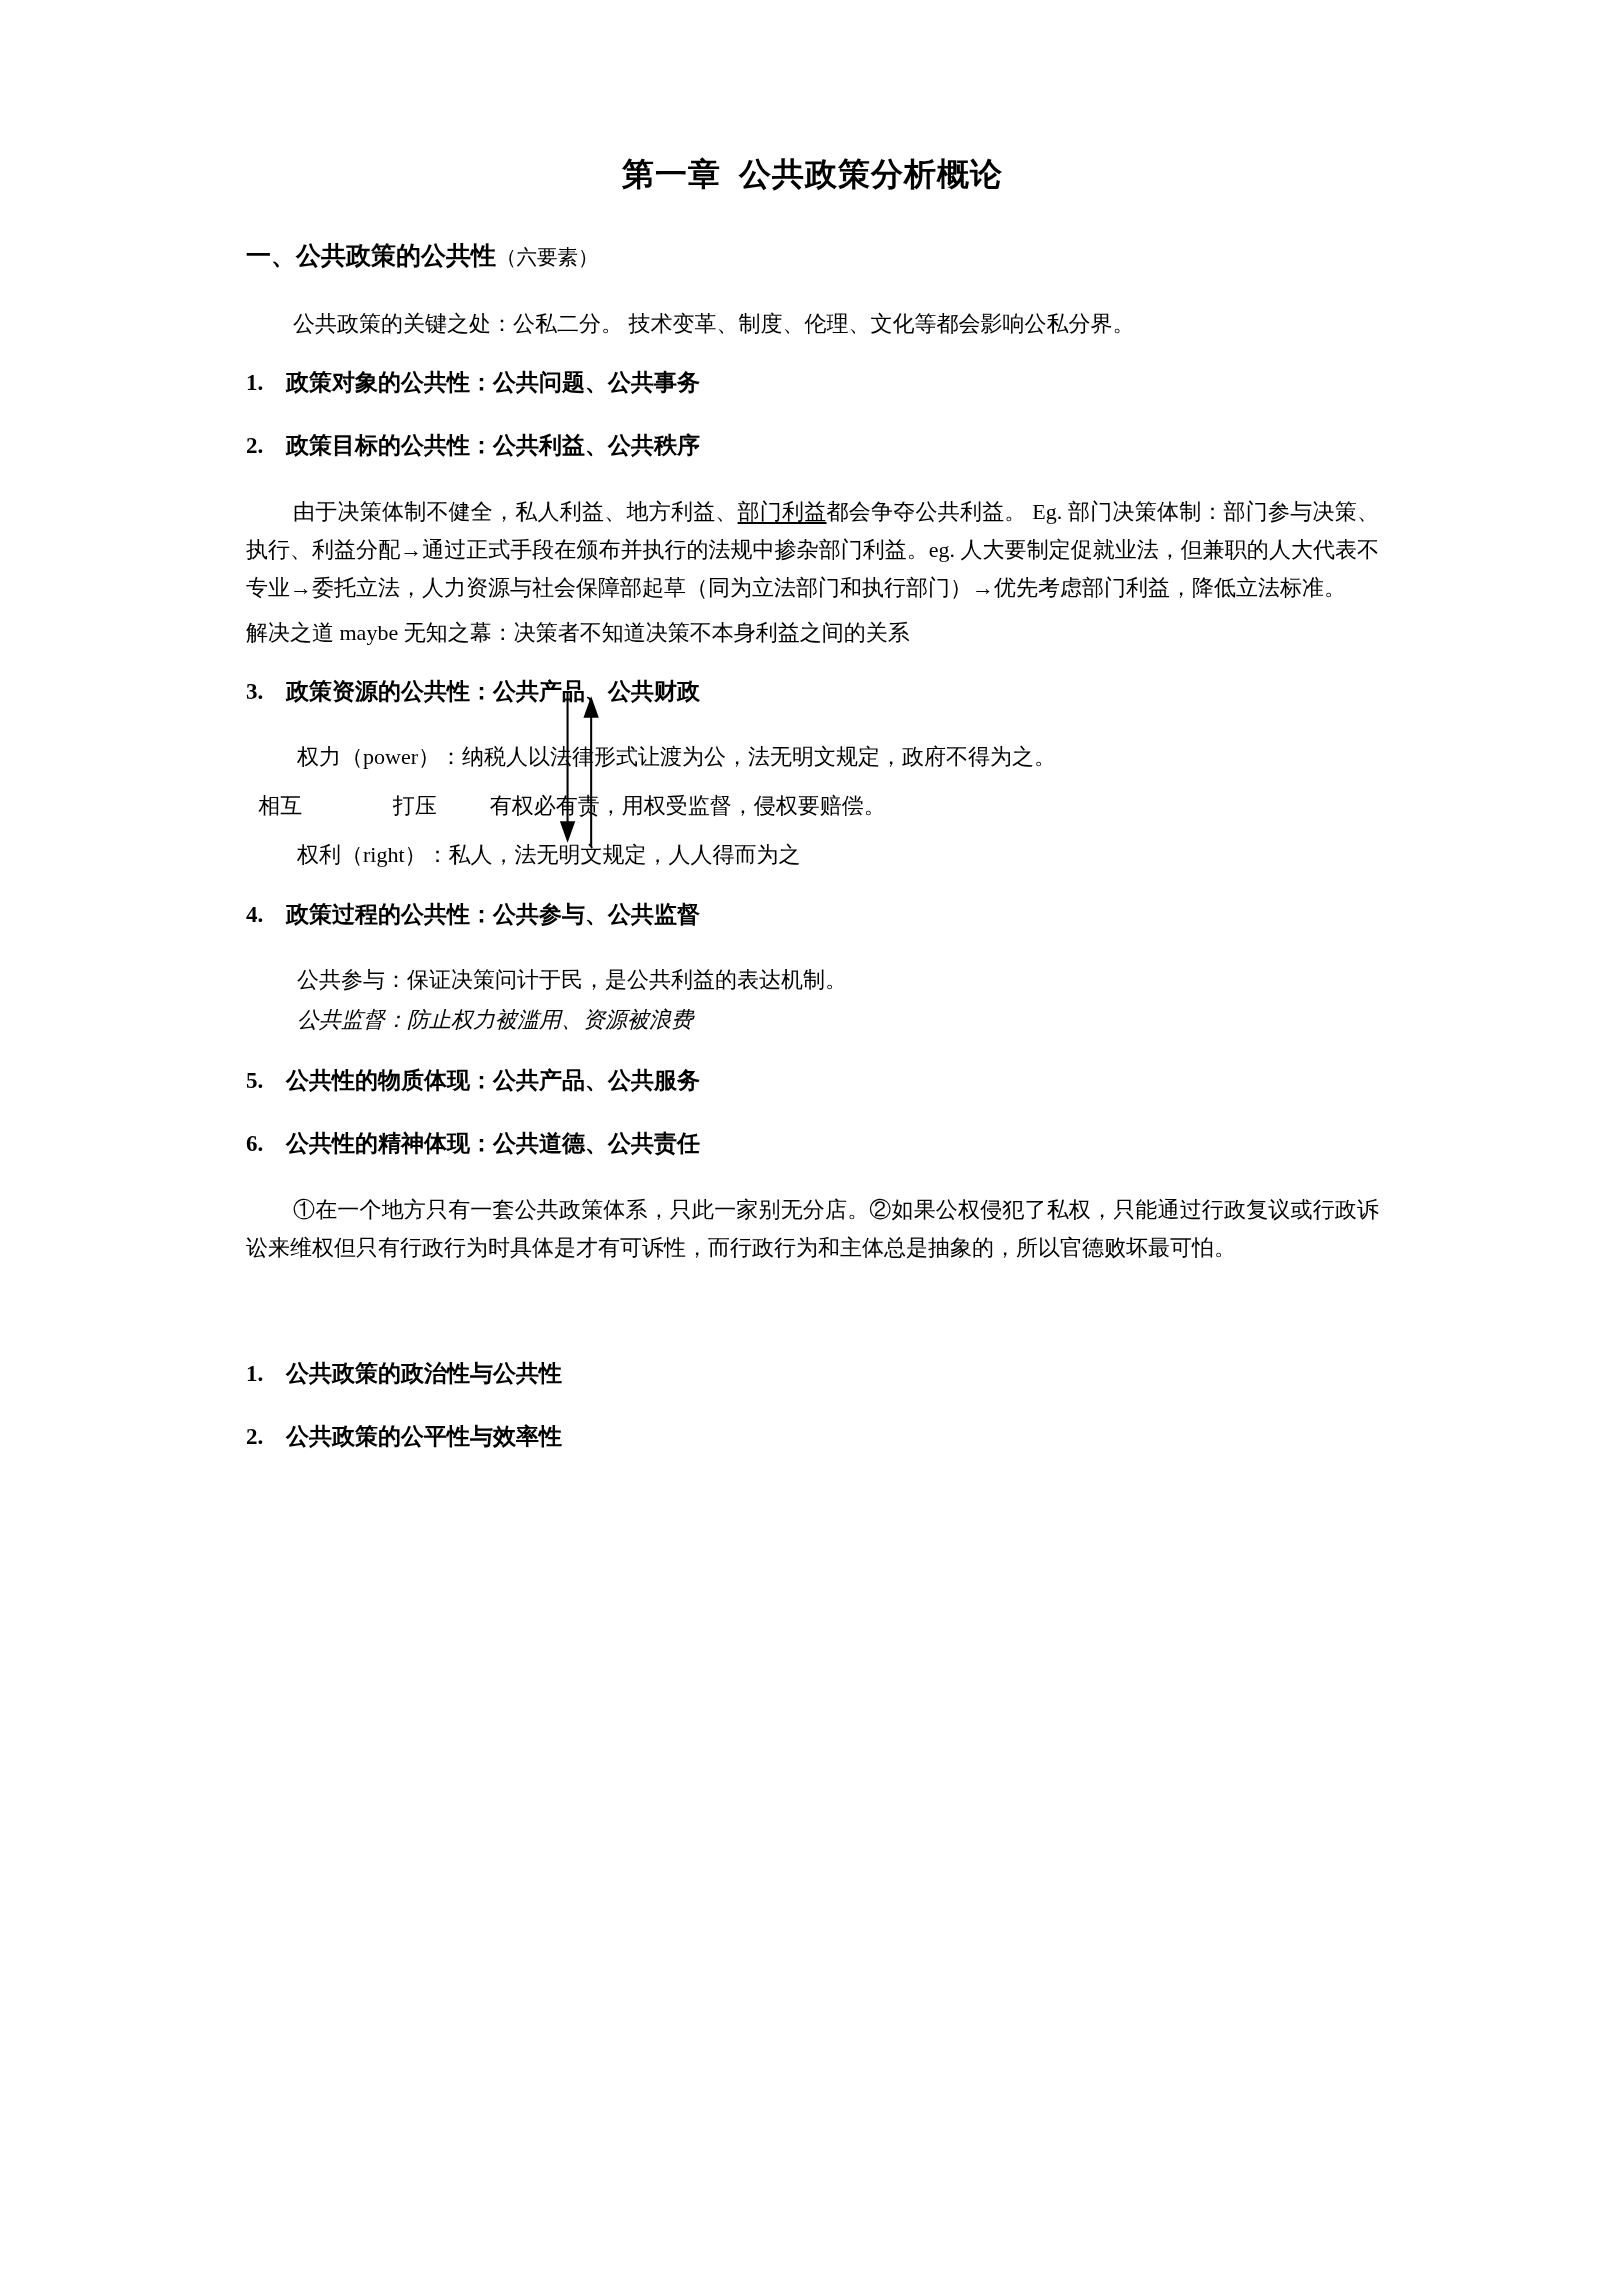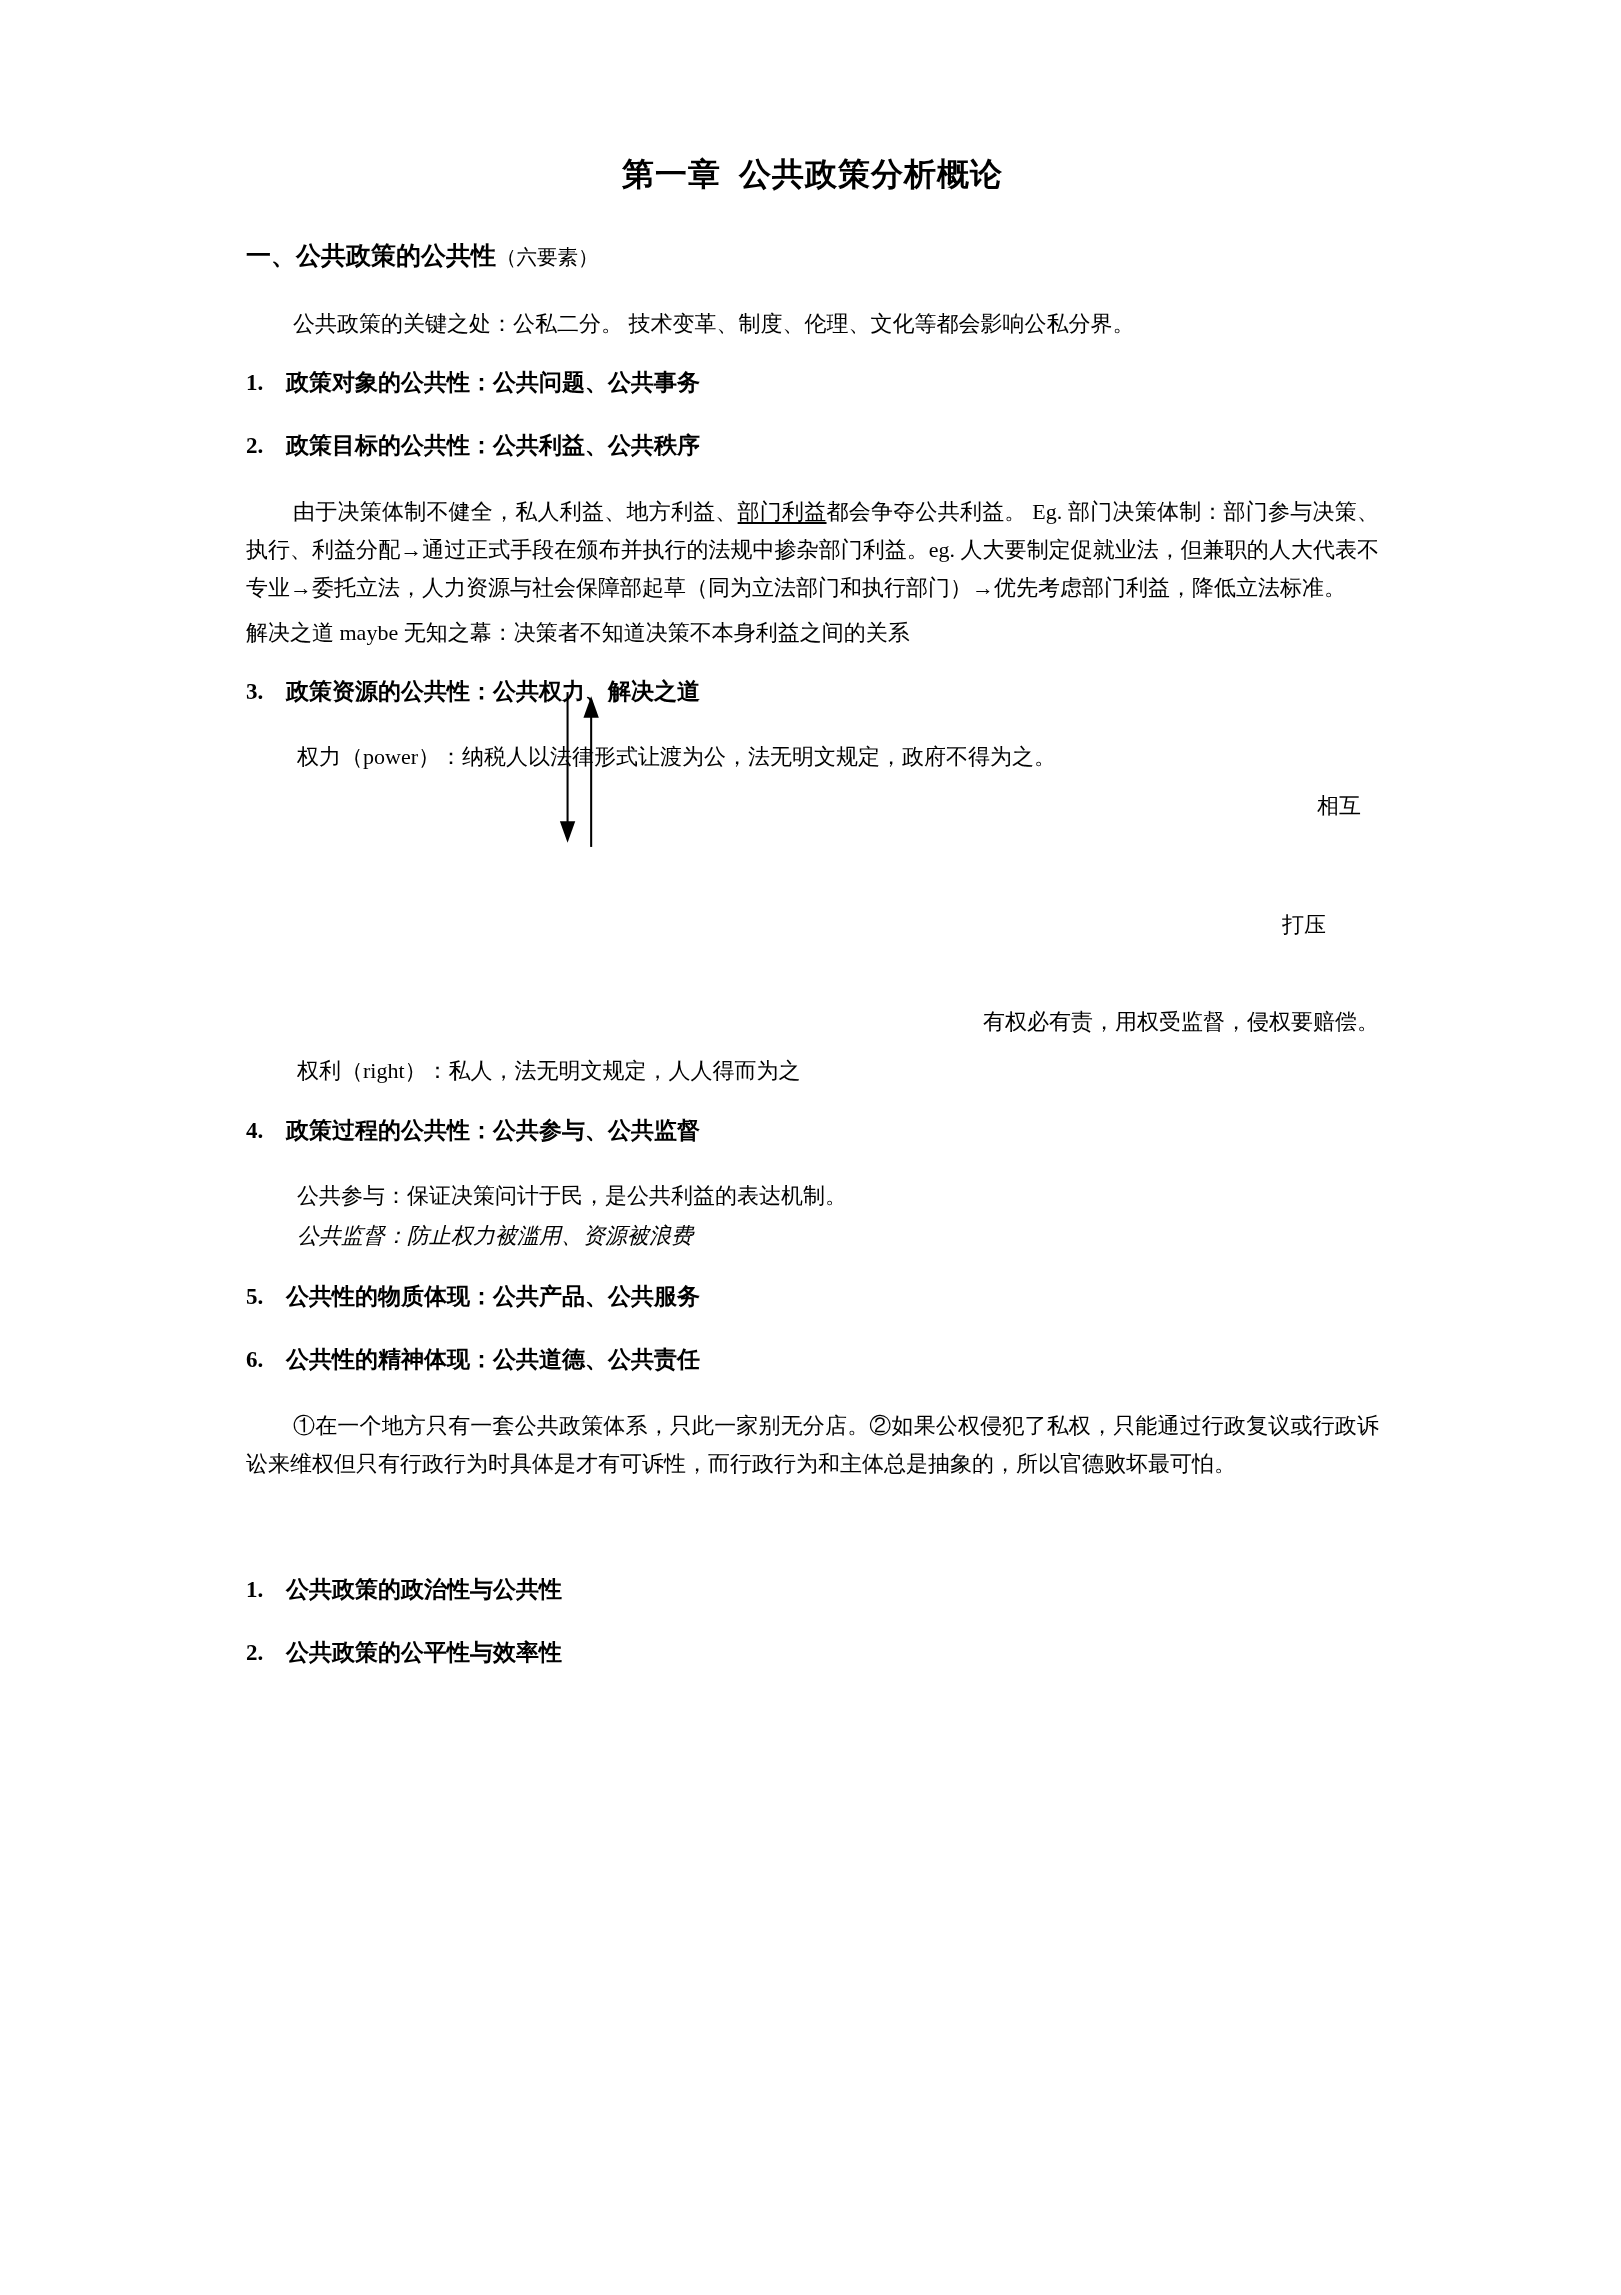--- a/index.html
+++ b/index.html
@@ -114,21 +114,20 @@
     white-space: pre;
   }
   .diagram .d-mid {
     font-size: 22px;
     line-height: 1.62;
     margin: 13.3px 0 13.3px 0;
     padding-left: 12.3px;
     display: flex;
     align-items: flex-end;
     white-space: pre;
-    flex-direction: column;
   }
   .diagram .d-mid .lbl-a { width: 62px; flex: 0 0 62px; }
   .diagram .d-mid .arrows {
     width: 57px;
     flex: 0 0 57px;
     height: 0.5px;
     position: relative;
   }
   .diagram .d-mid .lbl-b { width: 97px; flex: 0 0 97px; padding-left: 15.4px;}
   .diagram .d-mid .tail { flex: 1 1 auto; }
@@ -167,21 +166,21 @@
       <span class="num">2.</span>
       <span class="txt">政策目标的公共性：公共利益、公共秩序</span>
     </div>
 
     <p class="para indent tight"><span>由于决策体制不健全，私人利益、地方利益、</span><span class="u">部门利益</span><span>都会争夺公共利益。 Eg. 部门决策体制：部门参与决策、执行、利益分配→通过正式手段在颁布并执行的法规中掺杂部门利益。eg. 人大要制定促就业法，但兼职的人大代表不专业→委托立法，人力资源与社会保障部起草（同为立法部门和执行部门）→优先考虑部门利益，降低立法标准。</span></p>
 
     <p class="para">解决之道 maybe 无知之幕：决策者不知道决策不本身利益之间的关系</p>
 
     <div class="num-item">
       <span class="num">3.</span>
-      <span class="txt">政策资源的公共性：公共权力、解决之道</span>
+      <span class="txt">政策资源的公共性：公共产品、公共财政</span>
     </div>
 
     <div class="diagram">
       <p class="d-line">权力（power）：纳税人以法律形式让渡为公，法无明文规定，政府不得为之。</p>
 
       <div class="d-mid">
         <span class="lbl-a">相互</span>
         <span class="arrows"></span>
         <span class="lbl-b">打压</span>
         <span class="tail">有权必有责，用权受监督，侵权要赔偿。</span>

